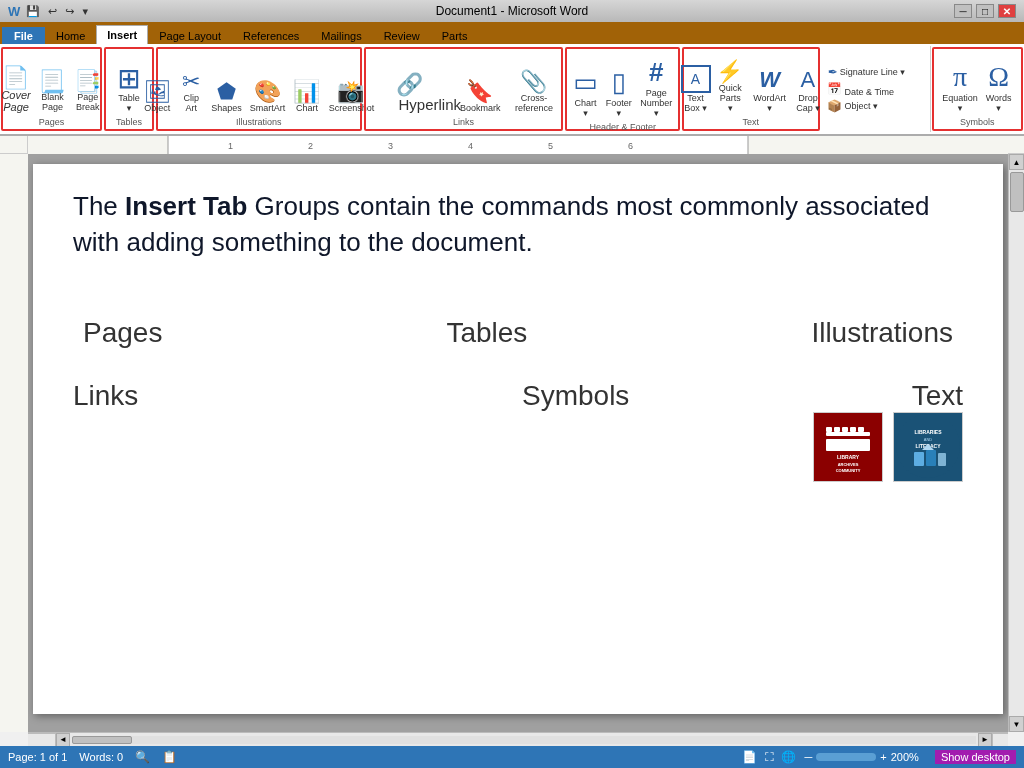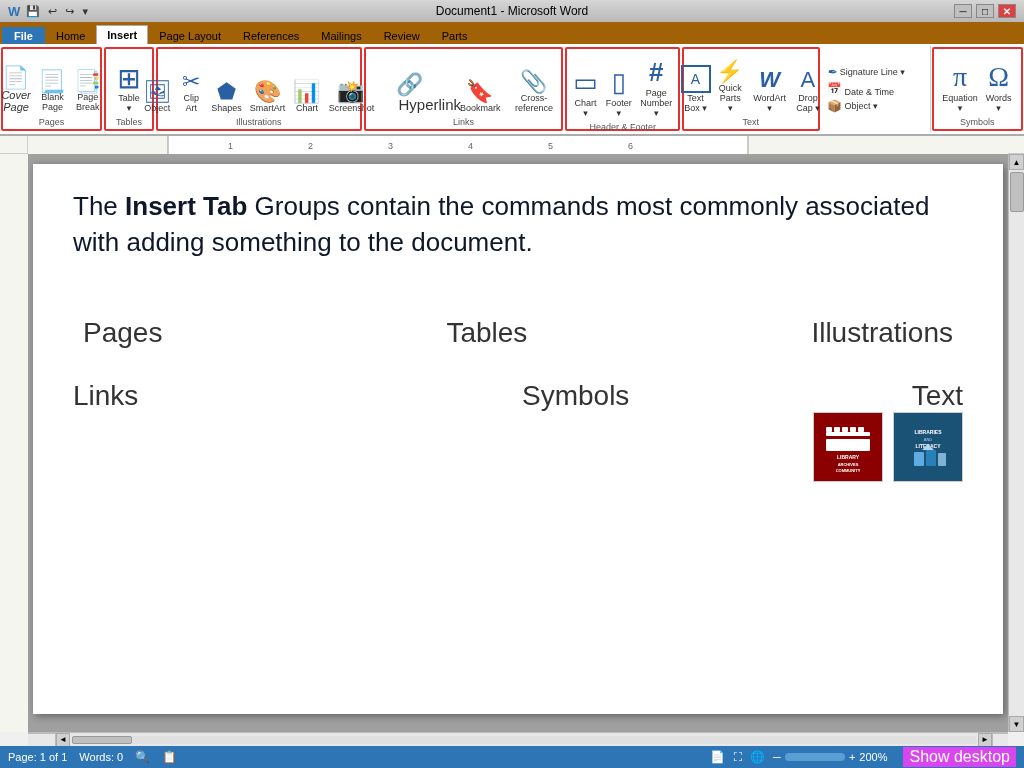--- a/index.html
+++ b/index.html
@@ -556,15 +556,15 @@
   <div id="status-right">
     <span style="font-size:12px;">📄</span>
     <span style="font-size:12px;">⛶</span>
     <span style="font-size:12px;">🌐</span>
     <div class="zoom-controls">
       <span style="cursor:pointer;">─</span>
       <span style="width:60px; height:8px; background:#5a9fd4; display:inline-block; border-radius:4px; vertical-align:middle;"></span>
       <span style="cursor:pointer;">+</span>
       <span>200%</span>
     </div>
-    <span style="margin-left:8px; background:#d946ef; padding:1px 6px; font-size:16px; cursor:pointer;">Show desktop</span>
+    <span style="margin-left:8px; background:#a21caf; padding:1px 6px; font-size:11px; cursor:pointer;">Show desktop</span>
   </div>
 </div>
 
 </body></html>

